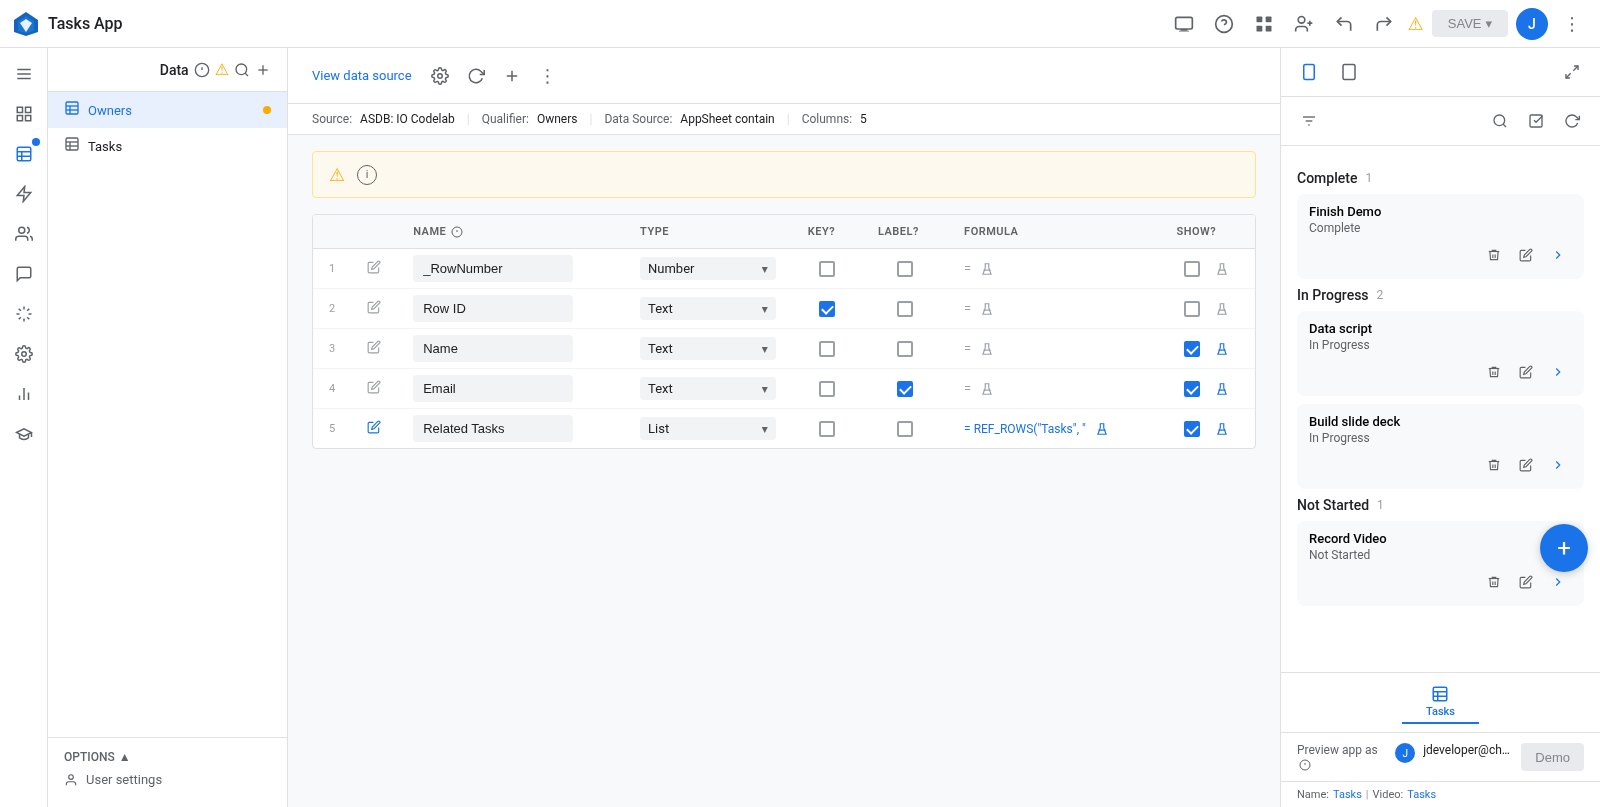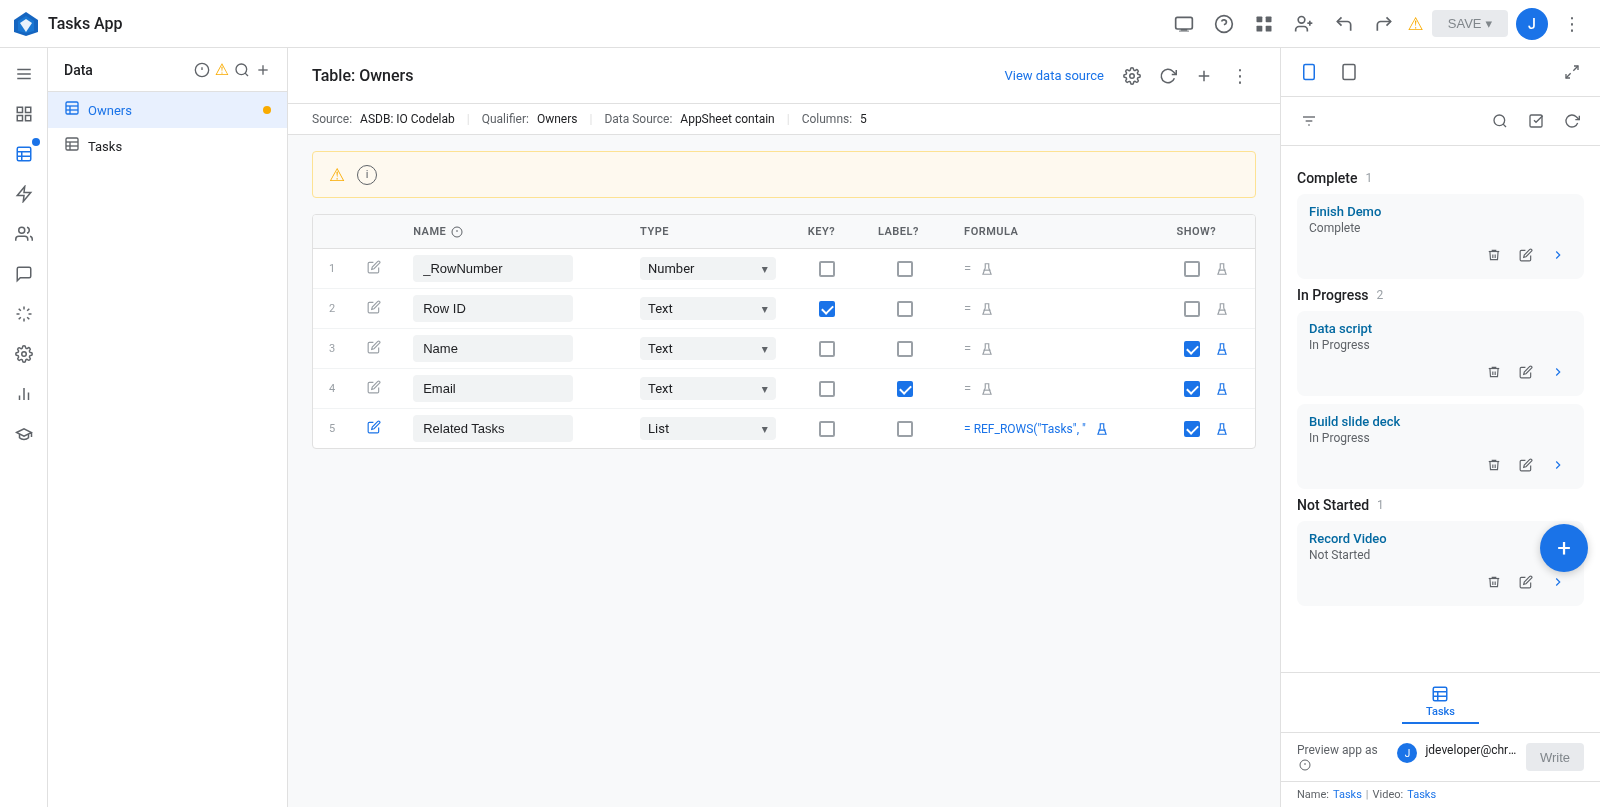--- a/index.html
+++ b/index.html
@@ -99,20 +99,21 @@
       display: flex;
       flex-direction: column;
       flex-shrink: 0;
     }
     .left-panel-header {
       display: flex;
       align-items: center;
       padding: 12px 16px;
       border-bottom: 1px solid #e0e0e0;
       gap: 5px;
+      text-align: right;
     }
     .left-panel-title {
       font-size: 14px;
       font-weight: 500;
       flex: 1;
     }
     .left-panel-header-icon {
       cursor: pointer;
       color: #5f6368;
       font-size: 16px;
@@ -425,21 +426,21 @@
     }
     .task-item {
       background: #f8f9fa;
       border-radius: 8px;
       padding: 10px 12px;
       margin-bottom: 8px;
     }
     .task-item-name {
       font-size: 13px;
       font-weight: 500;
-      color: #0369a1;
+      color: #000000;
       margin-bottom: 2px;
     }
     .task-item-status {
       font-size: 12px;
       color: #5f6368;
     }
     .task-item-actions {
       display: flex;
       justify-content: flex-end;
       gap: 4px;
@@ -720,26 +721,38 @@
         <svg width="16" height="16" viewBox="0 0 24 24" fill="none" stroke="#5f6368" stroke-width="2">
             <rect x="3" y="3" width="18" height="18" rx="2"></rect>
             <line x1="3" y1="9" x2="21" y2="9"></line>
             <line x1="3" y1="15" x2="21" y2="15"></line>
             <line x1="9" y1="9" x2="9" y2="21"></line>
           </svg>
       </span>
       <span>Tasks</span>
     </div>
 
+    <div class="left-panel-bottom">
+      <div class="options-header">
+        <span>OPTIONS</span>
+        <span>▲</span>
+      </div>
+      <div class="user-settings-item">
+        <svg width="14" height="14" viewBox="0 0 24 24" fill="none" stroke="currentColor" stroke-width="2">
+            <path d="M20 21v-2a4 4 0 0 0-4-4H8a4 4 0 0 0-4 4v2"></path>
+            <circle cx="12" cy="7" r="4"></circle>
+          </svg>
+        <span>User settings</span>
+      </div>
+    </div>
   </div>
 
   <div class="main-content">
 
     <div class="main-header">
-      <h2 class="main-header-title">Table: Owners</h2>
       <a class="view-data-source-link">View data source</a>
       <div class="main-header-icons">
         <button class="header-icon-btn">
           <svg width="18" height="18" viewBox="0 0 24 24" fill="none" stroke="currentColor" stroke-width="2">
               <circle cx="12" cy="12" r="3"></circle>
               <path d="M19.4 15a1.65 1.65 0 0 0 .33 1.82l.06.06a2 2 0 0 1-2.83 2.83l-.06-.06a1.65 1.65 0 0 0-1.82-.33 1.65 1.65 0 0 0-1 1.51V21a2 2 0 0 1-4 0v-.09A1.65 1.65 0 0 0 9 19.4a1.65 1.65 0 0 0-1.82.33l-.06.06a2 2 0 0 1-2.83-2.83l.06-.06A1.65 1.65 0 0 0 4.68 15a1.65 1.65 0 0 0-1.51-1H3a2 2 0 0 1 0-4h.09A1.65 1.65 0 0 0 4.6 9a1.65 1.65 0 0 0-.33-1.82l-.06-.06a2 2 0 0 1 2.83-2.83l.06.06A1.65 1.65 0 0 0 9 4.68a1.65 1.65 0 0 0 1-1.51V3a2 2 0 0 1 4 0v.09a1.65 1.65 0 0 0 1 1.51 1.65 1.65 0 0 0 1.82-.33l.06-.06a2 2 0 0 1 2.83 2.83l-.06.06A1.65 1.65 0 0 0 19.4 9a1.65 1.65 0 0 0 1.51 1H21a2 2 0 0 1 0 4h-.09a1.65 1.65 0 0 0-1.51 1z"></path>
             </svg>
         </button>
         <button class="header-icon-btn">
           <svg width="18" height="18" viewBox="0 0 24 24" fill="none" stroke="currentColor" stroke-width="2">
@@ -1190,21 +1203,21 @@
         <span class="preview-label">
           <span>Preview app as</span>
           <svg width="12" height="12" viewBox="0 0 24 24" fill="none" stroke="currentColor" stroke-width="2" style="vertical-align:middle;margin-left:2px;">
               <circle cx="12" cy="12" r="10"></circle>
               <line x1="12" y1="8" x2="12" y2="12"></line>
               <line x1="12" y1="16" x2="12.01" y2="16"></line>
             </svg>
         </span>
         <div class="preview-email-icon">J</div>
         <span class="preview-email">jdeveloper@christianchalk.com</span>
-        <button class="apply-btn">Write</button>
+        <button class="apply-btn">Demo</button>
       </div>
 
       <div class="right-panel-footer">
         <span>Name:</span>
         <span class="footer-link">Tasks</span>
         <span class="footer-separator">|</span>
         <span>Video:</span>
         <span class="footer-link">Tasks</span>
       </div>
     </div>

